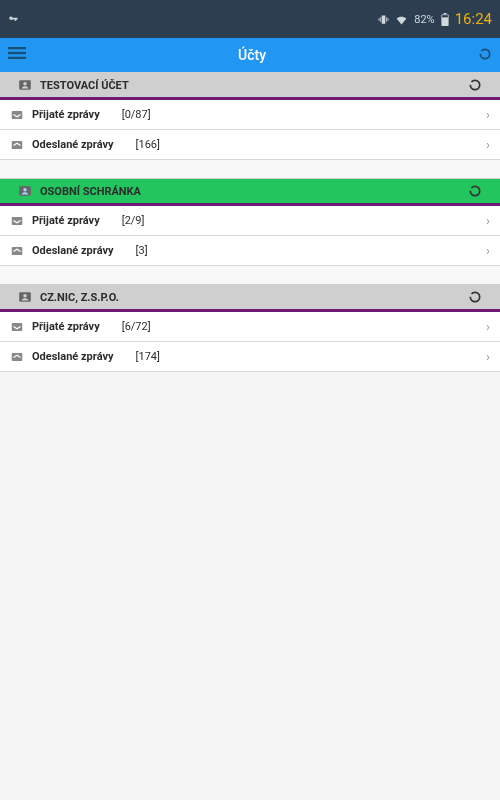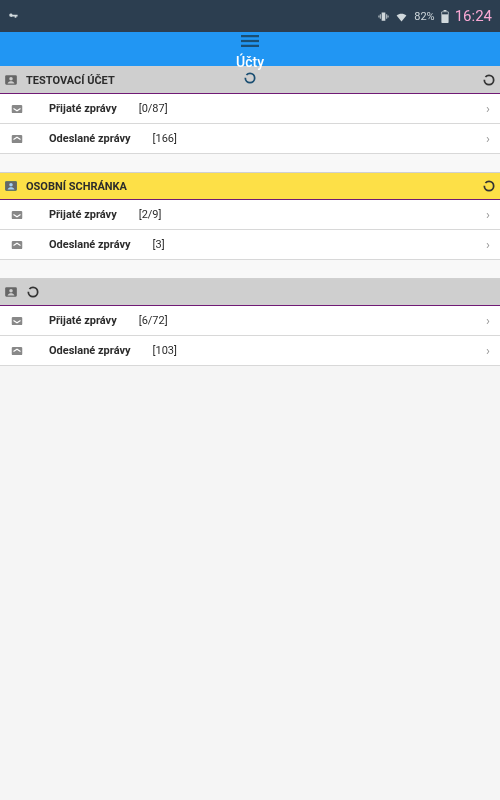--- a/index.html
+++ b/index.html
@@ -1,73 +1,72 @@
 <!DOCTYPE html>
 <html><head>
   <meta charset="utf-8">
   <style>
     * { margin: 0; padding: 0; box-sizing: border-box; }
     html, body { width: 500px; height: 800px; font-family: Roboto, Arial, sans-serif; background: #f5f5f5; overflow: hidden; }
     .status-bar {
-      height: 32px;
+      height: 38px;
       background: #2c3e50;
       color: #d0d8dc;
       display: flex;
       align-items: center;
       justify-content: space-between;
       padding: 0 8px;
       font-size: 11px;
       font-weight: 400;
     }
     .status-left { display: flex; align-items: center; gap: 4px; }
     .status-right { display: flex; align-items: center; gap: 6px; }
-    .status-bar .time { font-size: 15px; font-weight: 400; color: #f9a8d4; }
+    .status-bar .time { font-size: 15px; font-weight: 400; color: #eab308; }
     .app-bar {
       height: 34px;
       background: #2196f3;
       display: flex;
       align-items: center;
       justify-content: space-between;
       padding: 0 8px;
-      flex-direction: column;
     }
     .hamburger { color: #1a4e72; cursor: pointer; }
     .app-title { flex: 1; text-align: center; color: #fff; font-size: 14px; font-weight: 500; }
     .spinner-icon { width: 14px; height: 14px; }
     .spinner-icon circle { fill: none; stroke: #1a4e72; stroke-width: 3; stroke-dasharray: 25 5; }
     .content { background: #f8f8f8; }
     .account-header {
       height: 28px;
       display: flex;
       align-items: center;
-      padding: 0 4px;
+      padding: 0 18px;
       font-size: 11px;
       font-weight: 700;
       color: #2c2c2c;
       border-top: 1px solid #d0d0d0;
-      border-bottom: 1px solid #701a75;
+      border-bottom: 3px solid #701a75;
     }
     .account-header.gray { background: #cfcfcf; }
-    .account-header.blue { background: #fde047; }
+    .account-header.blue { background: #22c55e; }
     .account-header .acc-icon { width: 14px; height: 14px; margin-right: 8px; fill: #555; }
     .account-header .acc-name { flex: 1; }
     .account-header .spinner-icon circle { stroke: #333; }
     .row {
       height: 30px;
       display: flex;
       align-items: center;
       padding: 0 10px;
       background: #ffffff;
       border-bottom: 1px solid #d8d8d8;
       font-size: 11px;
       color: #2c2c2c;
       cursor: pointer;
     }
     .row .row-icon { width: 14px; height: 14px; margin-right: 8px; fill: #777; }
-    .row .row-label { font-weight: 700; margin-left: 17px; }
+    .row .row-label { font-weight: 700; }
     .row .row-count { margin-left: 22px; font-weight: 400; }
     .row .chev { margin-left: auto; color: #999; font-size: 13px; }
     .spacer { height: 18px; }
   </style>
 </head>
 <body>
 
 <div class="status-bar">
   <div class="status-left">
     <svg width="10" height="10" viewBox="0 0 24 24" fill="#d0d8dc">
@@ -173,36 +172,37 @@
   </div>
 
   <div class="spacer"></div>
 
   <div class="account-header gray">
     <svg class="acc-icon" viewBox="0 0 24 24">
         <rect x="2" y="4" width="20" height="16" rx="2" fill="#666"></rect>
         <circle cx="12" cy="10" r="3" fill="#cfcfcf"></circle>
         <path d="M6 18c1-3 4-4 6-4s5 1 6 4z" fill="#cfcfcf"></path>
       </svg>
+    <span class="acc-name">CZ.NIC, Z.S.P.O.</span>
     <svg class="spinner-icon" viewBox="0 0 24 24">
         <circle cx="12" cy="12" r="8"></circle>
       </svg>
   </div>
   <div class="row">
     <svg class="row-icon" viewBox="0 0 24 24">
         <rect x="3" y="5" width="18" height="14" rx="2" fill="#888"></rect>
         <path d="M6 11l6 4 6-4" fill="none" stroke="#fff" stroke-width="2"></path>
       </svg>
     <span class="row-label">Přijaté zprávy</span>
     <span class="row-count">[6/72]</span>
     <span class="chev">›</span>
   </div>
   <div class="row">
     <svg class="row-icon" viewBox="0 0 24 24">
         <rect x="3" y="5" width="18" height="14" rx="2" fill="#888"></rect>
         <path d="M6 13l6-4 6 4" fill="none" stroke="#fff" stroke-width="2"></path>
       </svg>
     <span class="row-label">Odeslané zprávy</span>
-    <span class="row-count">[103]</span>
+    <span class="row-count">[174]</span>
     <span class="chev">›</span>
   </div>
 
 </div>
 
 </body></html>

